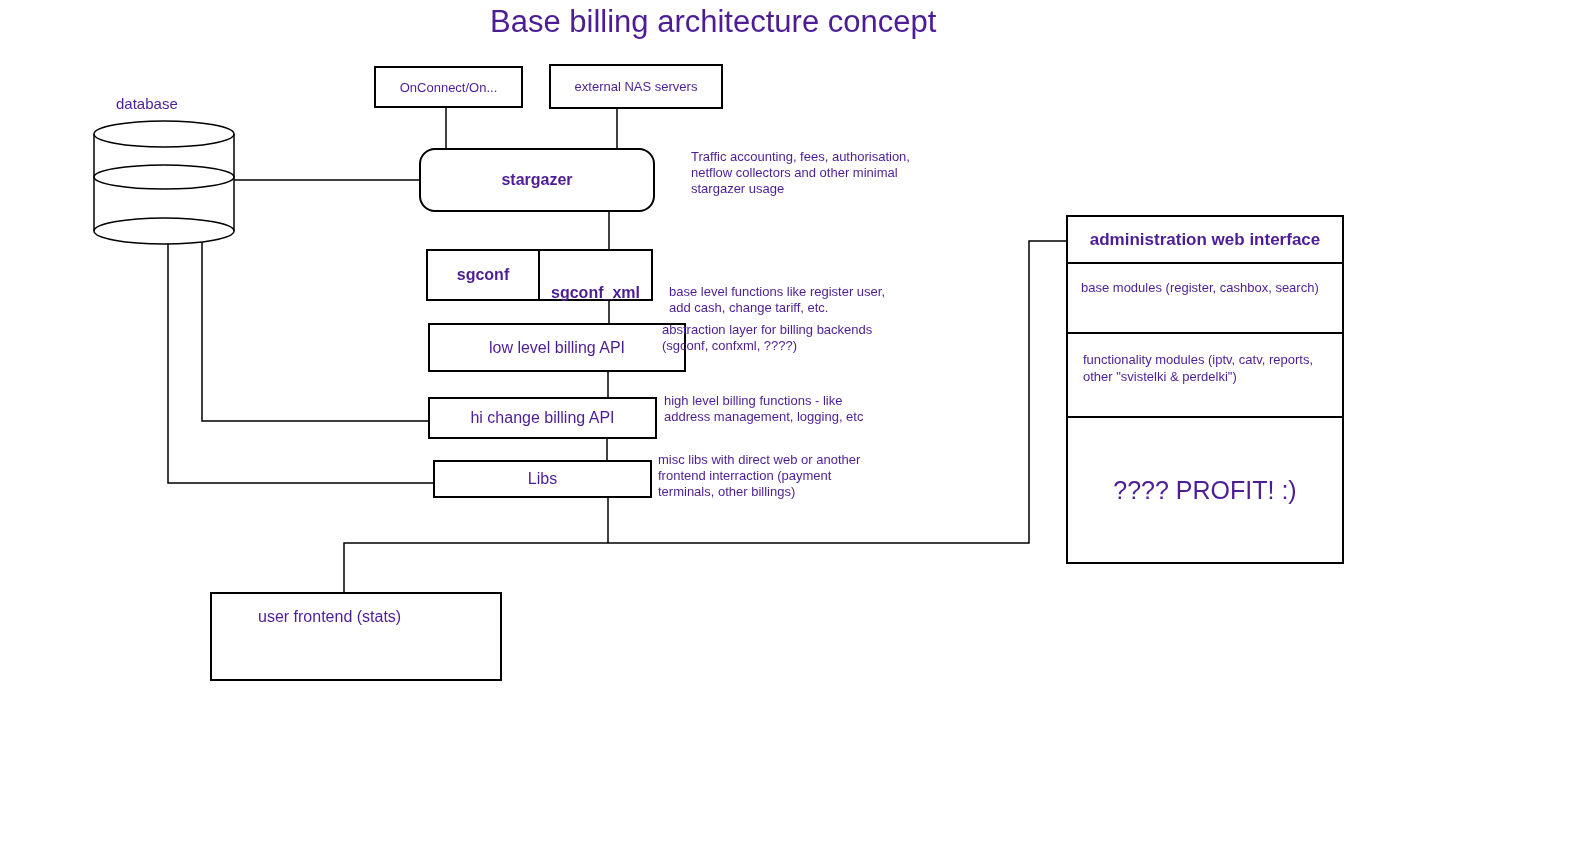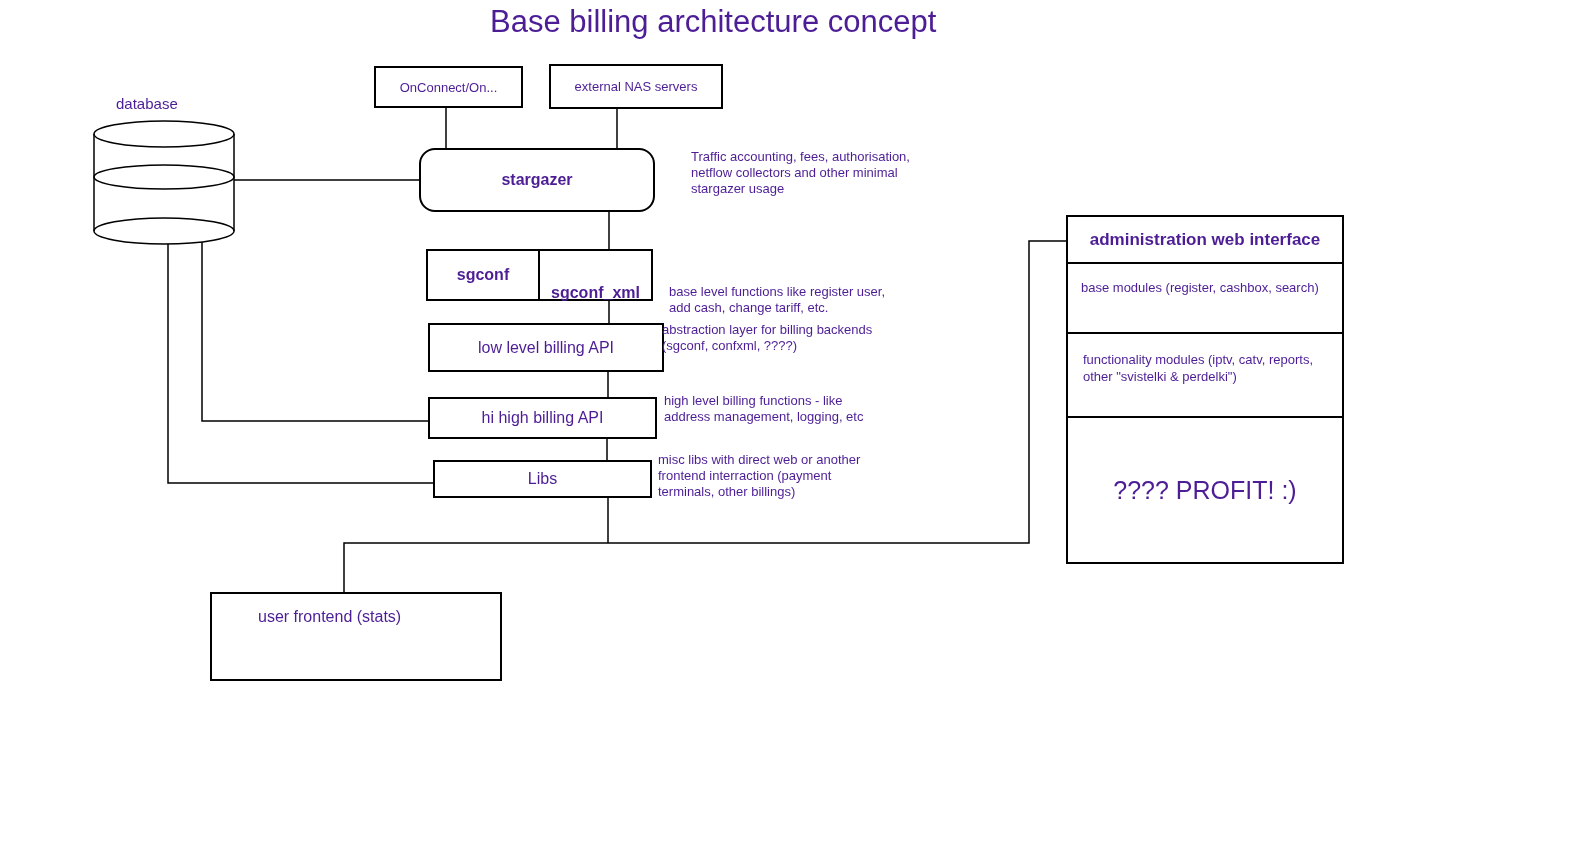--- a/index.html
+++ b/index.html
@@ -51,21 +51,21 @@
     box-sizing: border-box; background: #fff; border: 2px solid #000;
     display: flex; z-index: 1;
   }
   .sg-cell {
     display: flex; align-items: center; justify-content: center;
     font-size: 16px; font-weight: 700; height: 100%;
   }
   .sg-cell.left  { width: 112px; border-right: 2px solid #000; box-sizing: border-box; }
   .sg-cell.right { flex: 1; margin-top: 18px; }
 
-  .box-lowlevel  { left: 428px; top: 323px; width: 236px; height: 49px; }
+  .box-lowlevel  { left: 428px; top: 323px; width: 258px; height: 49px; }
   .box-hilevel   { left: 428px; top: 397px; width: 229px; height: 42px; }
   .box-libs      { left: 433px; top: 460px; width: 219px; height: 38px; justify-content: center; }
 
   .box-userfrontend {
     left: 210px; top: 592px; width: 292px; height: 89px;
     box-sizing: border-box; background: #fff; border: 2px solid #000; z-index: 1;
   }
   .uf-label {
     position: absolute; left: 46px; top: 14px;
     font-size: 16px; white-space: nowrap;
@@ -175,21 +175,21 @@
   <div class="note note-sgconf">base level functions like register user,
 add cash, change tariff, etc.</div>
 
   <div class="abs node box-lowlevel">
     <span>low level billing API</span>
   </div>
   <div class="note note-lowlevel">abstraction layer for billing backends
 (sgconf, confxml, ????)</div>
 
   <div class="abs node box-hilevel">
-    <span>hi high billing API</span>
+    <span>hi change billing API</span>
   </div>
   <div class="note note-hilevel">high level billing functions - like
 address management, logging, etc</div>
 
   <div class="abs node box-libs">
     <span>Libs</span>
   </div>
   <div class="note note-libs">misc libs with direct web or another
 frontend interraction (payment
 terminals, other billings)</div>

